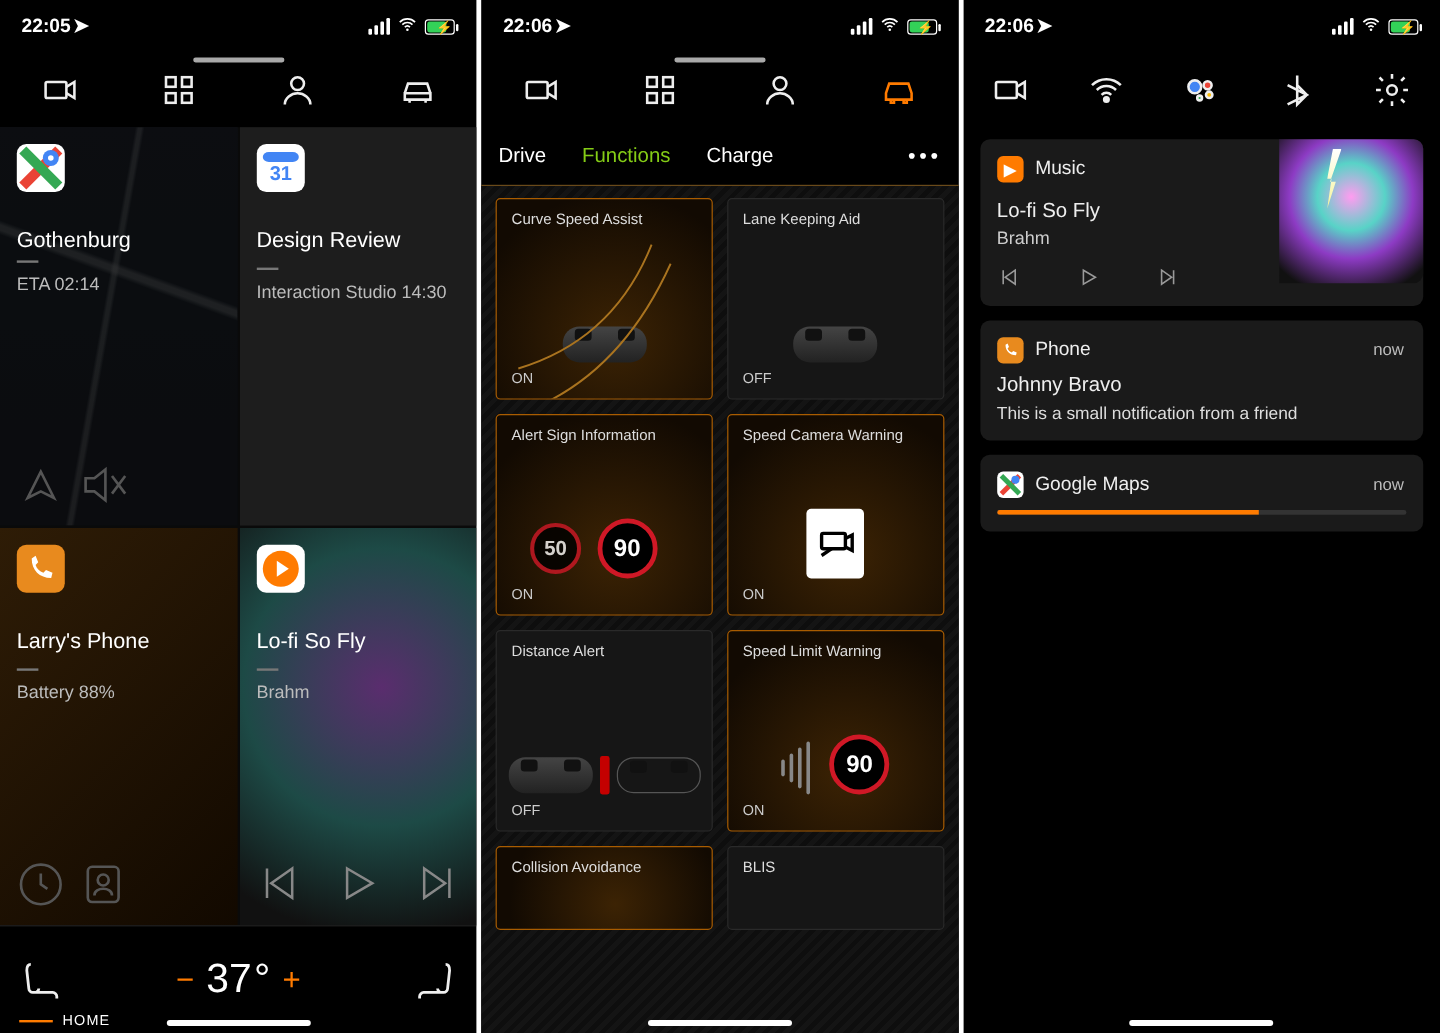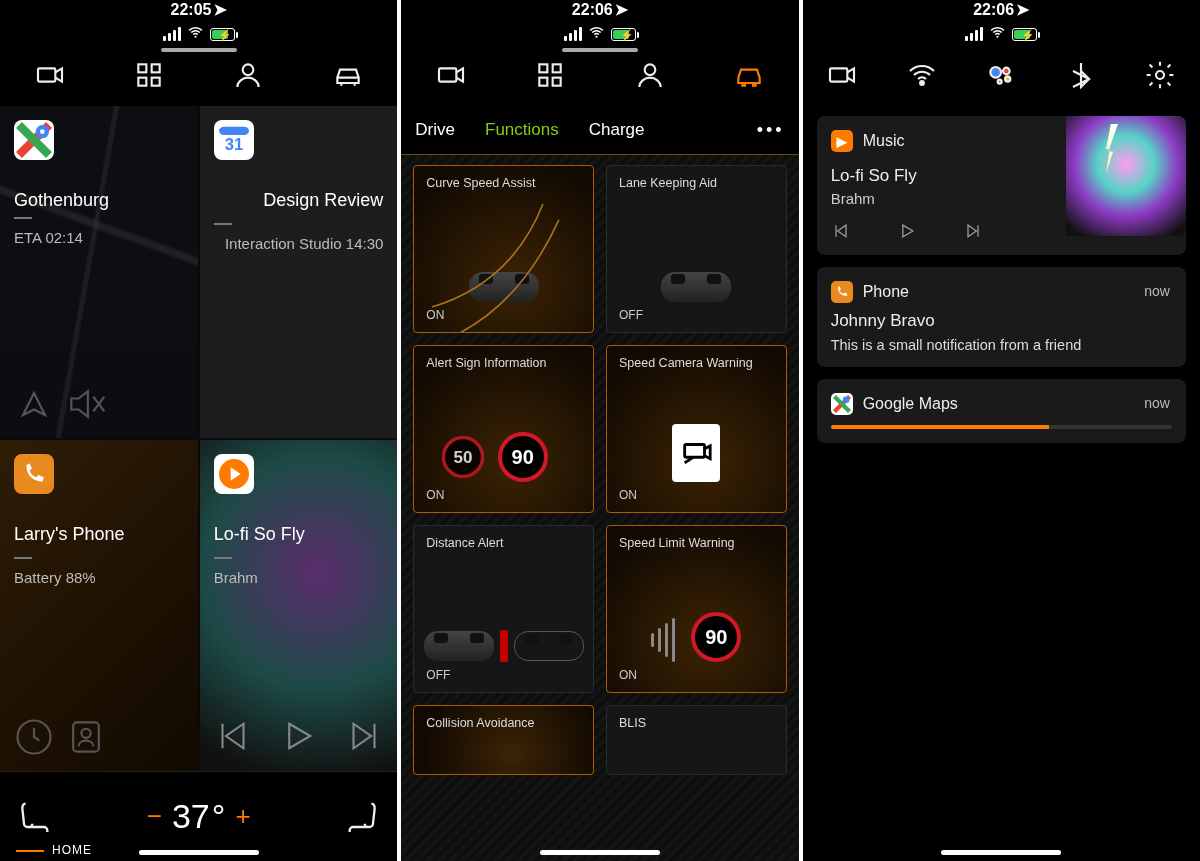--- a/index.html
+++ b/index.html
@@ -1,20 +1,20 @@
 <!DOCTYPE html>
 <html><head>
 <meta charset="utf-8">
 <style>
   * { margin:0; padding:0; box-sizing:border-box; font-family:-apple-system,BlinkMacSystemFont,"Segoe UI",Helvetica,Arial,sans-serif; }
   body { background:#fff; display:flex; justify-content:center; }
   .canvas { width:1200px; height:861px; display:flex; gap:4px; }
 
   .phone { flex:1; background:#000; position:relative; display:flex; flex-direction:column; overflow:hidden; }
-  .status-bar { height:44px; display:flex; justify-content:space-between; align-items:center; padding:0 18px; color:#fff; font-size:16px; font-weight:600;flex-direction:column; }
+  .status-bar { height:44px; display:flex; justify-content:space-between; align-items:center; padding:0 18px; color:#fff; font-size:16px; font-weight:600; }
   .status-bar .right { display:flex; align-items:center; gap:6px; font-size:13px; }
   .status-bar .loc-arrow { display:inline-block; transform:rotate(0deg); margin-left:2px; }
 
   
   .topnav { height:62px; display:flex; align-items:center; justify-content:space-around; position:relative; }
   .topnav .pullbar { position:absolute; top:4px; left:50%; transform:translateX(-50%); width:76px; height:4px; background:#a9a9a9; border-radius:2px; }
   .navicon { width:40px; height:40px; display:flex; align-items:center; justify-content:center; color:#eee; }
   .navicon.active { color:#ff7b00; }
   .navicon svg { width:32px; height:32px; stroke:currentColor; fill:none; stroke-width:1.6; }
 
@@ -23,21 +23,21 @@
   .tile { position:relative; padding:14px; display:flex; flex-direction:column; color:#fff; overflow:hidden;}
   .tile .appicon { width:40px; height:40px; border-radius:8px; margin-bottom:30px; display:flex; align-items:center; justify-content:center; font-weight:bold; font-size:18px;}
   .tile .title { font-size:18px; margin-bottom:6px; }
   .tile .divider { width:18px; height:2px; background:#777; margin:6px 0 10px; }
   .tile .sub { font-size:15px; color:#bcbcbc; }
   .tile-maps { background:linear-gradient(180deg,#0e1014,#0a0c0e); }
   .tile-maps .bgmap { position:absolute; inset:0; background:
     linear-gradient(100deg, transparent 44%, rgba(80,80,80,0.35) 45%, rgba(80,80,80,0.35) 46%, transparent 47%),
     linear-gradient(20deg, transparent 60%, rgba(80,80,80,0.4) 61%, rgba(80,80,80,0.4) 62%, transparent 63%),
     #0c0e11; opacity:.7;}
-  .tile-cal { background:#1d1d1d;text-align:right; }
+  .tile-cal { background:#1d1d1d; }
   .tile-phone { background:linear-gradient(135deg,#2e1c06 0%,#120900 100%); }
   .tile-music { background:radial-gradient(circle at 60% 40%,#5a2d6e,#1d4a46 50%,#111 90%);}
   .tile .bottom-icons { position:absolute; left:12px; bottom:12px; display:flex; gap:8px; color:#555;}
   .tile .bottom-icons svg { width:44px; height:44px; stroke:currentColor; fill:none; stroke-width:1.2;}
   .tile .controls { position:absolute; left:0; right:0; bottom:14px; display:flex; justify-content:space-around; color:#888;}
   .tile .controls svg { width:42px; height:42px; stroke:currentColor; fill:none; stroke-width:1.2;}
 
   .climate { height:90px; display:flex; align-items:center; justify-content:space-between; padding:0 14px; color:#fff; position:relative; border-top:1px solid #222;}
   .climate svg.seat { width:40px; height:40px; stroke:#eee; fill:none; stroke-width:1.4;}
   .climate .temp { font-size:34px; font-weight:400; display:flex; align-items:center; gap:2px;}

